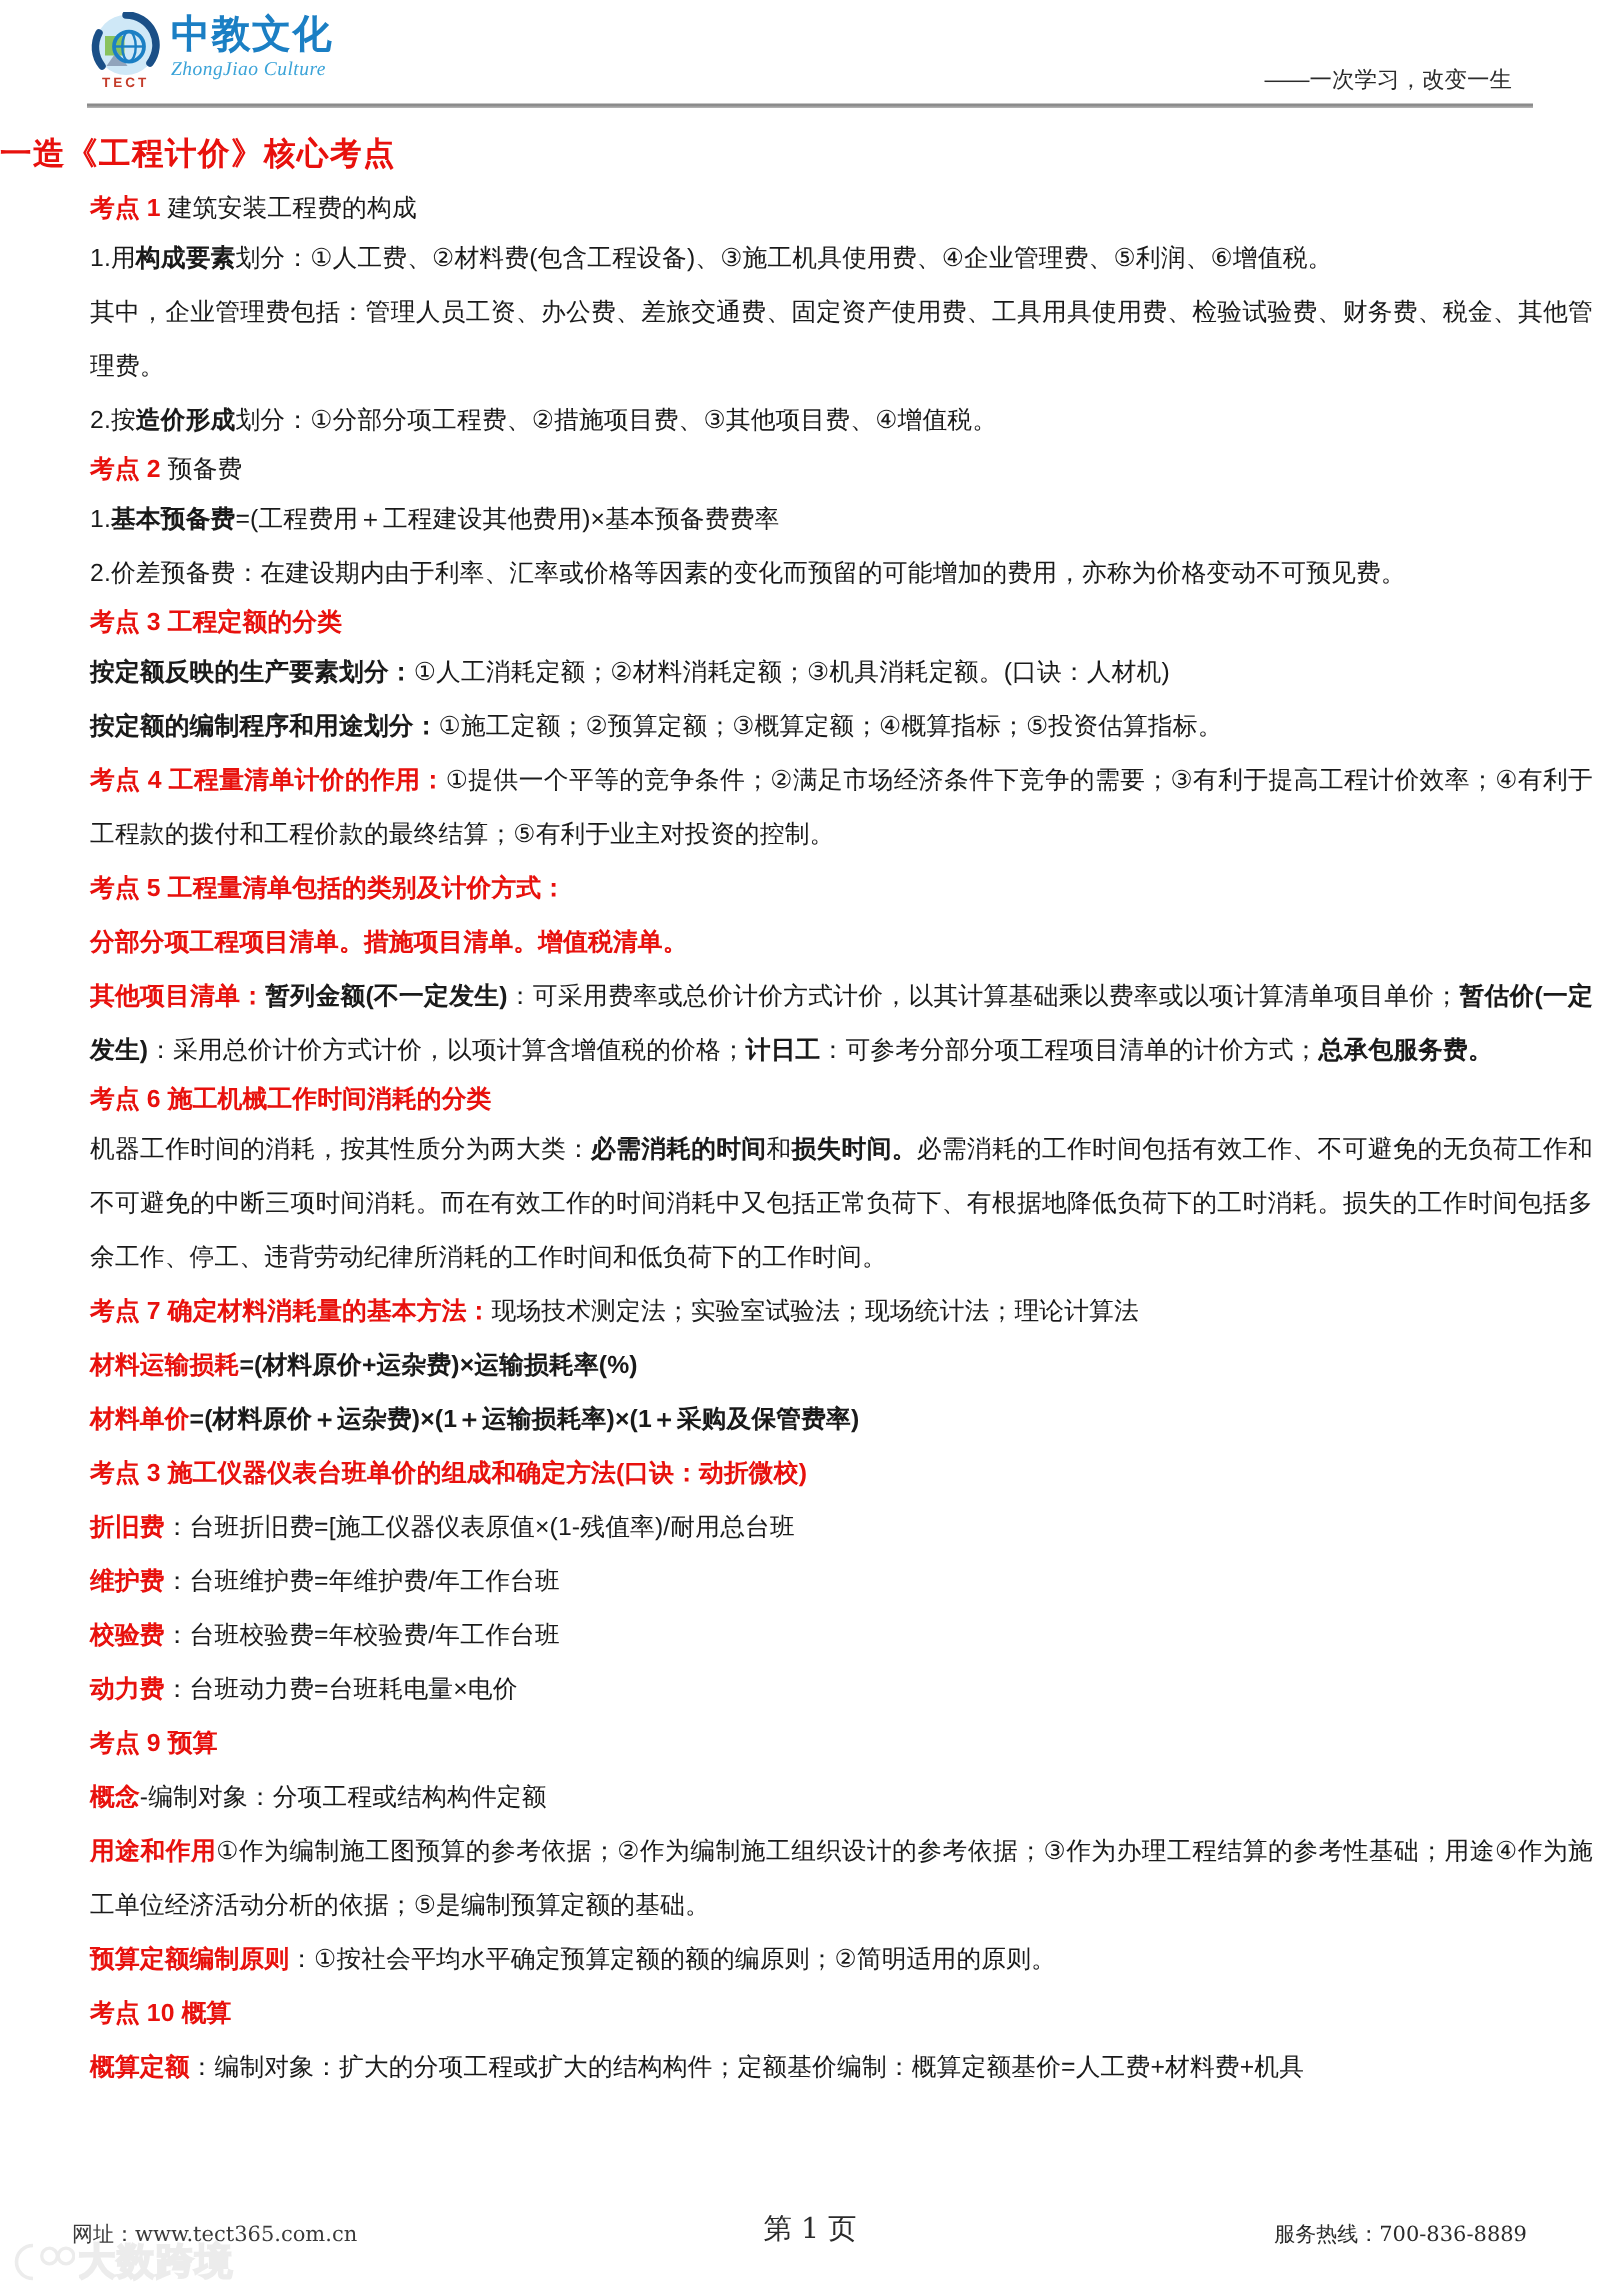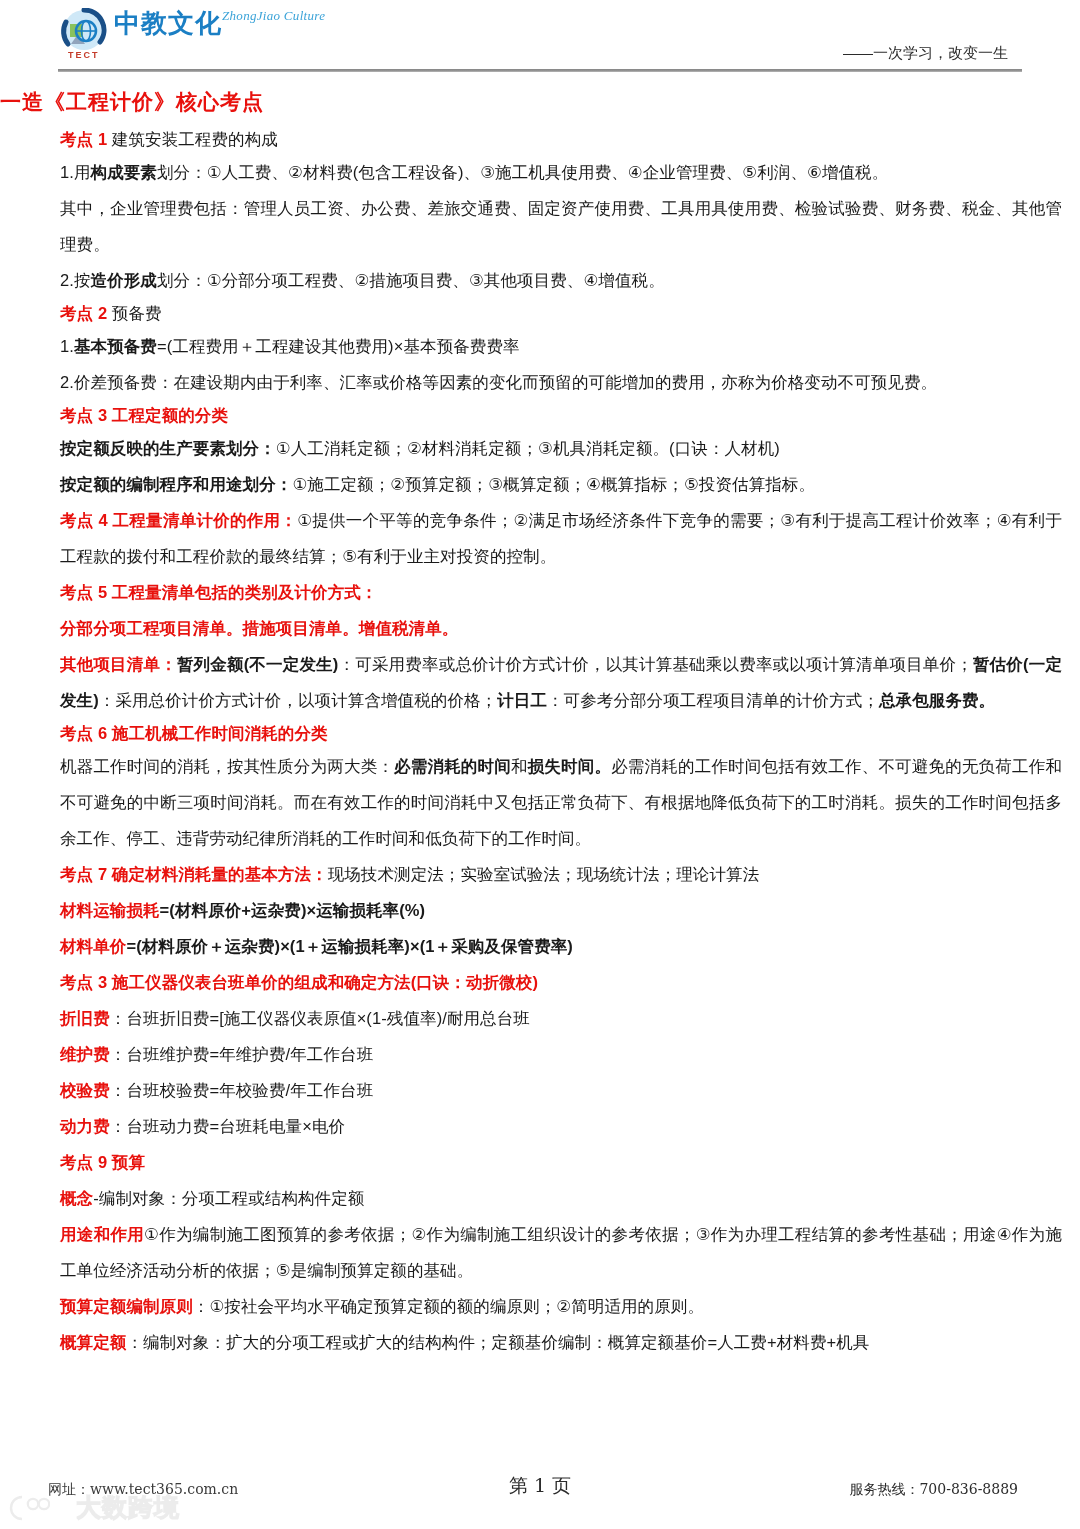--- a/index.html
+++ b/index.html
@@ -38,21 +38,21 @@
   }
   .logo-mark {
     position: relative;
     width: 52px;
     height: 52px;
     flex: 0 0 auto;
   }
   .logo-text {
     margin-left: 4px;
     display: flex;
-    flex-direction: row;
+    flex-direction: column;
     justify-content: flex-start;
   }
   .logo-cn {
     font-family: "DejaVu Sans", sans-serif;
     font-size: 26px;
     font-weight: 700;
     color: #1b7fc4;
     letter-spacing: 1px;
     line-height: 30px;
     white-space: nowrap;
@@ -173,21 +173,20 @@
 
   
   .watermark {
     position: absolute;
     left: 6px;
     bottom: 6px;
     display: flex;
     align-items: center;
     opacity: 0.35;
     pointer-events: none;
-    gap: 24px;
   }
   .wm-badge {
     position: relative;
     width: 44px;
     height: 30px;
     flex: 0 0 auto;
   }
   .wm-text {
     font-family: "DejaVu Sans", sans-serif;
     font-size: 25px;
@@ -255,20 +254,21 @@
       <p class="line"><span class="redbold">材料单价</span><span class="bold">=(材料原价＋运杂费)×(1＋运输损耗率)×(1＋采购及保管费率)</span></p>
       <p class="line"><span class="redbold">考点 3  施工仪器仪表台班单价的组成和确定方法(口诀：动折微校)</span></p>
       <p class="line"><span class="redbold">折旧费</span><span class="blk">：台班折旧费=[施工仪器仪表原值×(1-残值率)/耐用总台班</span></p>
       <p class="line"><span class="redbold">维护费</span><span class="blk">：台班维护费=年维护费/年工作台班</span></p>
       <p class="line"><span class="redbold">校验费</span><span class="blk">：台班校验费=年校验费/年工作台班</span></p>
       <p class="line"><span class="redbold">动力费</span><span class="blk">：台班动力费=台班耗电量×电价</span></p>
       <p class="line"><span class="redbold">考点 9  预算</span></p>
       <p class="line"><span class="redbold">概念</span><span class="blk">-编制对象：分项工程或结构构件定额</span></p>
       <p class="line"><span class="redbold">用途和作用</span><span class="blk">①作为编制施工图预算的参考依据；②作为编制施工组织设计的参考依据；③作为办理工程结算的参考性基础；用途④作为施工单位经济活动分析的依据；⑤是编制预算定额的基础。</span></p>
       <p class="line"><span class="redbold">预算定额编制原则</span><span class="blk">：①按社会平均水平确定预算定额的额的编原则；②简明适用的原则。</span></p>
+      <p class="line"><span class="redbold">考点 10  概算</span></p>
       <p class="line"><span class="redbold">概算定额</span><span class="blk">：编制对象：扩大的分项工程或扩大的结构构件；定额基价编制：概算定额基价=人工费+材料费+机具</span></p>
     </div>
 
   <div class="footer">
     <div class="footer-url">
       <span>网址：</span><span>www.tect365.com.cn</span>
     </div>
     <div class="footer-page">
       <span>第</span><span class="num">1</span><span>页</span>
     </div>

